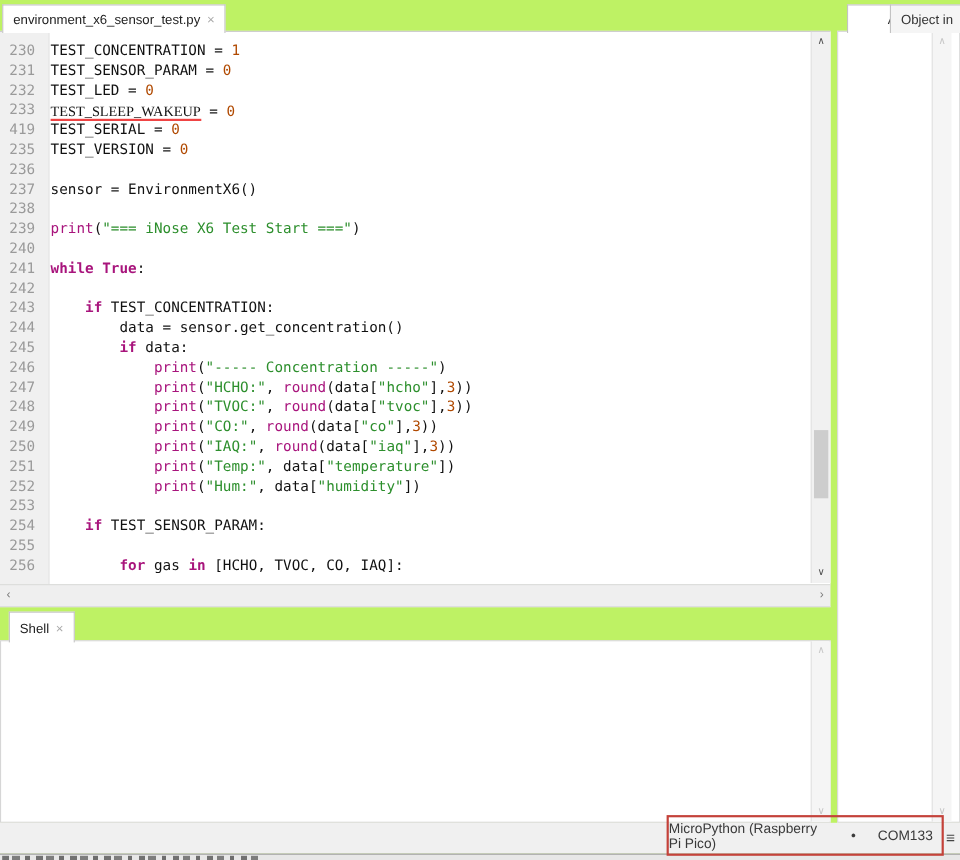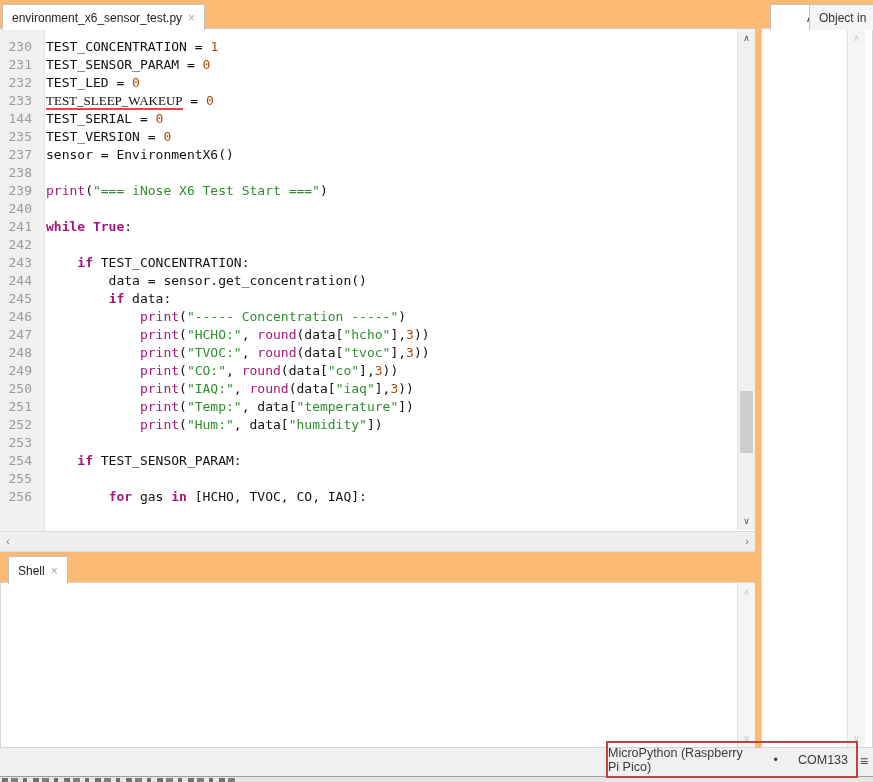--- a/index.html
+++ b/index.html
@@ -1,16 +1,16 @@
 <!DOCTYPE html>
 <html><head>
 <meta charset="utf-8">
 <style>
   html,body{margin:0;padding:0;background:#fff;}
-  .app{position:relative;width:873px;height:782px;background:#fdba74;
+  .app{position:relative;width:873px;height:782px;background:#bef264;
        font-family:"Liberation Sans",sans-serif;overflow:hidden;font-size:12px;color:#222;}
 
   
   .tab{position:absolute;background:#fff;border:1px solid #c3c3c3;border-bottom:none;
        display:flex;align-items:center;gap:6px;padding:0 9px;font-size:12px;color:#222;z-index:2;}
   .tab .close{color:#a9a9a9;font-size:12px;line-height:1;}
   .tab.inactive{background:#f5f5f5;color:#333;}
   .tab-editor{left:2px;top:4px;height:25px;}
   .tab-assist{left:770px;top:4px;height:25px;padding-left:36px;}
   .tab-object{left:809px;top:4px;height:25px;width:70px;overflow:hidden;}
@@ -86,22 +86,23 @@
     <span>Object in</span>
   </div>
 
   <div class="editor">
     <div class="gutter-bg"></div>
     <div class="code-lines">
         <div class="crow"><span class="ln">230</span><span class="ct"><span class="c-d">TEST_CONCENTRATION = </span><span class="c-n">1</span></span></div>
         <div class="crow"><span class="ln">231</span><span class="ct"><span class="c-d">TEST_SENSOR_PARAM = </span><span class="c-n">0</span></span></div>
         <div class="crow"><span class="ln">232</span><span class="ct"><span class="c-d">TEST_LED = </span><span class="c-n">0</span></span></div>
         <div class="crow"><span class="ln">233</span><span class="ct"><span class="c-u">TEST_SLEEP_WAKEUP</span><span class="c-d"> = </span><span class="c-n">0</span></span></div>
-        <div class="crow"><span class="ln">144</span><span class="ct"><span class="c-d">TEST_SERIAL = </span><span class="c-n">0</span></span></div>
+        <div class="crow"><span class="ln">419</span><span class="ct"><span class="c-d">TEST_SERIAL = </span><span class="c-n">0</span></span></div>
         <div class="crow"><span class="ln">235</span><span class="ct"><span class="c-d">TEST_VERSION = </span><span class="c-n">0</span></span></div>
+        <div class="crow"><span class="ln">236</span><span class="ct"></span></div>
         <div class="crow"><span class="ln">237</span><span class="ct"><span class="c-d">sensor = EnvironmentX6()</span></span></div>
         <div class="crow"><span class="ln">238</span><span class="ct"></span></div>
         <div class="crow"><span class="ln">239</span><span class="ct"><span class="c-f">print</span><span class="c-d">(</span><span class="c-s">"=== iNose X6 Test Start ==="</span><span class="c-d">)</span></span></div>
         <div class="crow"><span class="ln">240</span><span class="ct"></span></div>
         <div class="crow"><span class="ln">241</span><span class="ct"><span class="c-k">while</span><span class="c-d"> </span><span class="c-k">True</span><span class="c-d">:</span></span></div>
         <div class="crow"><span class="ln">242</span><span class="ct"></span></div>
         <div class="crow"><span class="ln">243</span><span class="ct"><span class="c-d">    </span><span class="c-k">if</span><span class="c-d"> TEST_CONCENTRATION:</span></span></div>
         <div class="crow"><span class="ln">244</span><span class="ct"><span class="c-d">        data = sensor.get_concentration()</span></span></div>
         <div class="crow"><span class="ln">245</span><span class="ct"><span class="c-d">        </span><span class="c-k">if</span><span class="c-d"> data:</span></span></div>
         <div class="crow"><span class="ln">246</span><span class="ct"><span class="c-d">            </span><span class="c-f">print</span><span class="c-d">(</span><span class="c-s">"----- Concentration -----"</span><span class="c-d">)</span></span></div>

